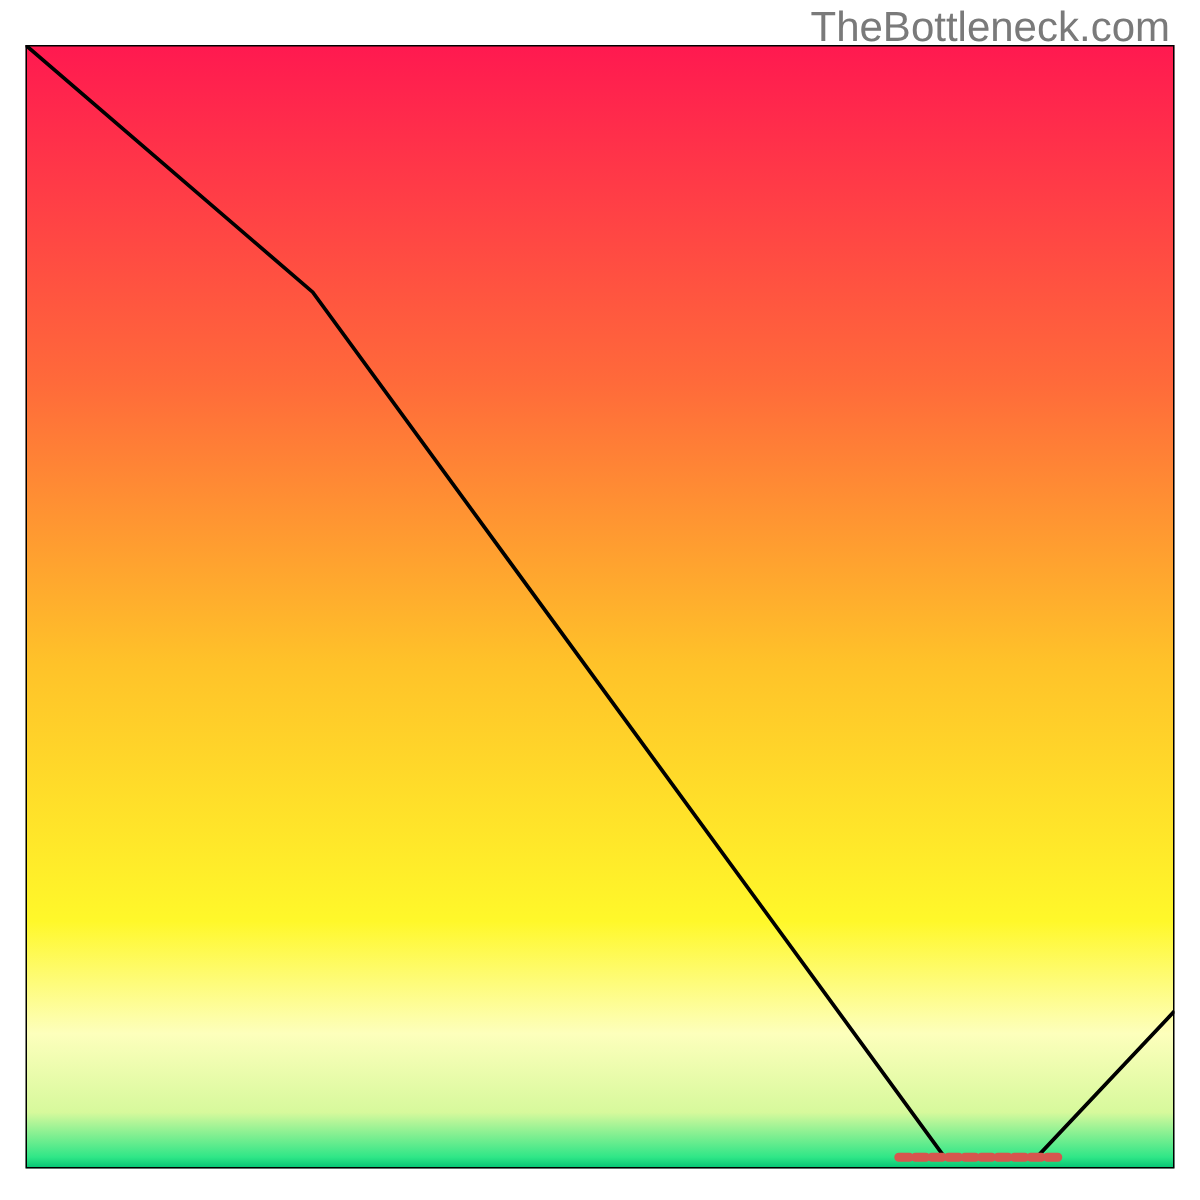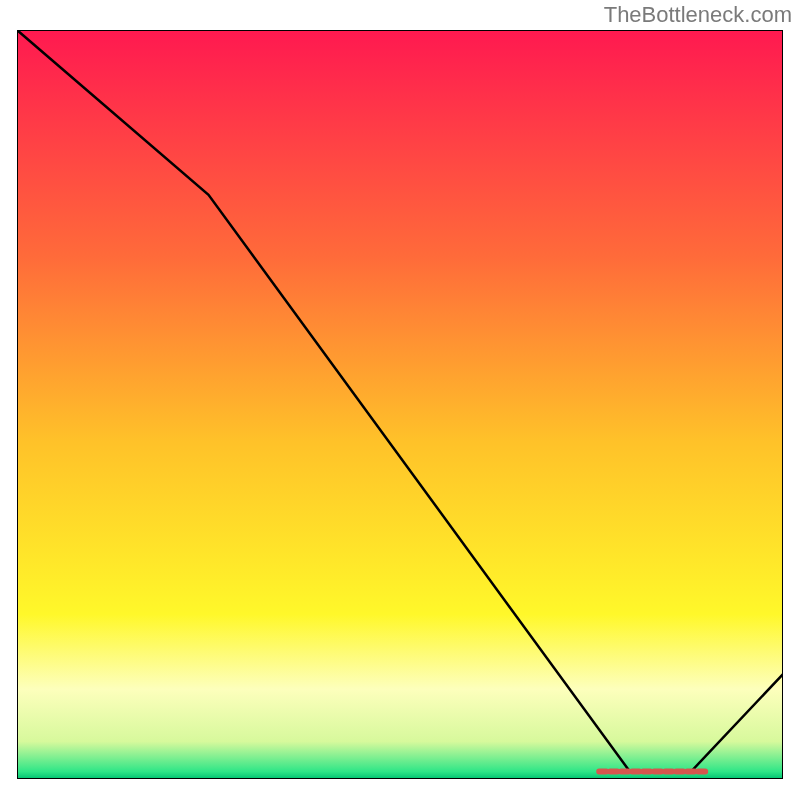--- a/index.html
+++ b/index.html
@@ -7,22 +7,22 @@
     padding: 0;
     width: 800px;
     height: 800px;
     position: relative;
     font-family: Arial, sans-serif;
     background: #fff;
   }
   .watermark {
     position: absolute;
     top: 2px;
-    right: 8px;
-    font-size: 22px;
+    right: 20px;
+    font-size: 28px;
     color: #7a7a7a;
     font-weight: normal;
     z-index: 10;
   }
   .chart-area {
     position: absolute;
     top: 30px;
     left: 17px;
     width: 766px;
     height: 749px;

